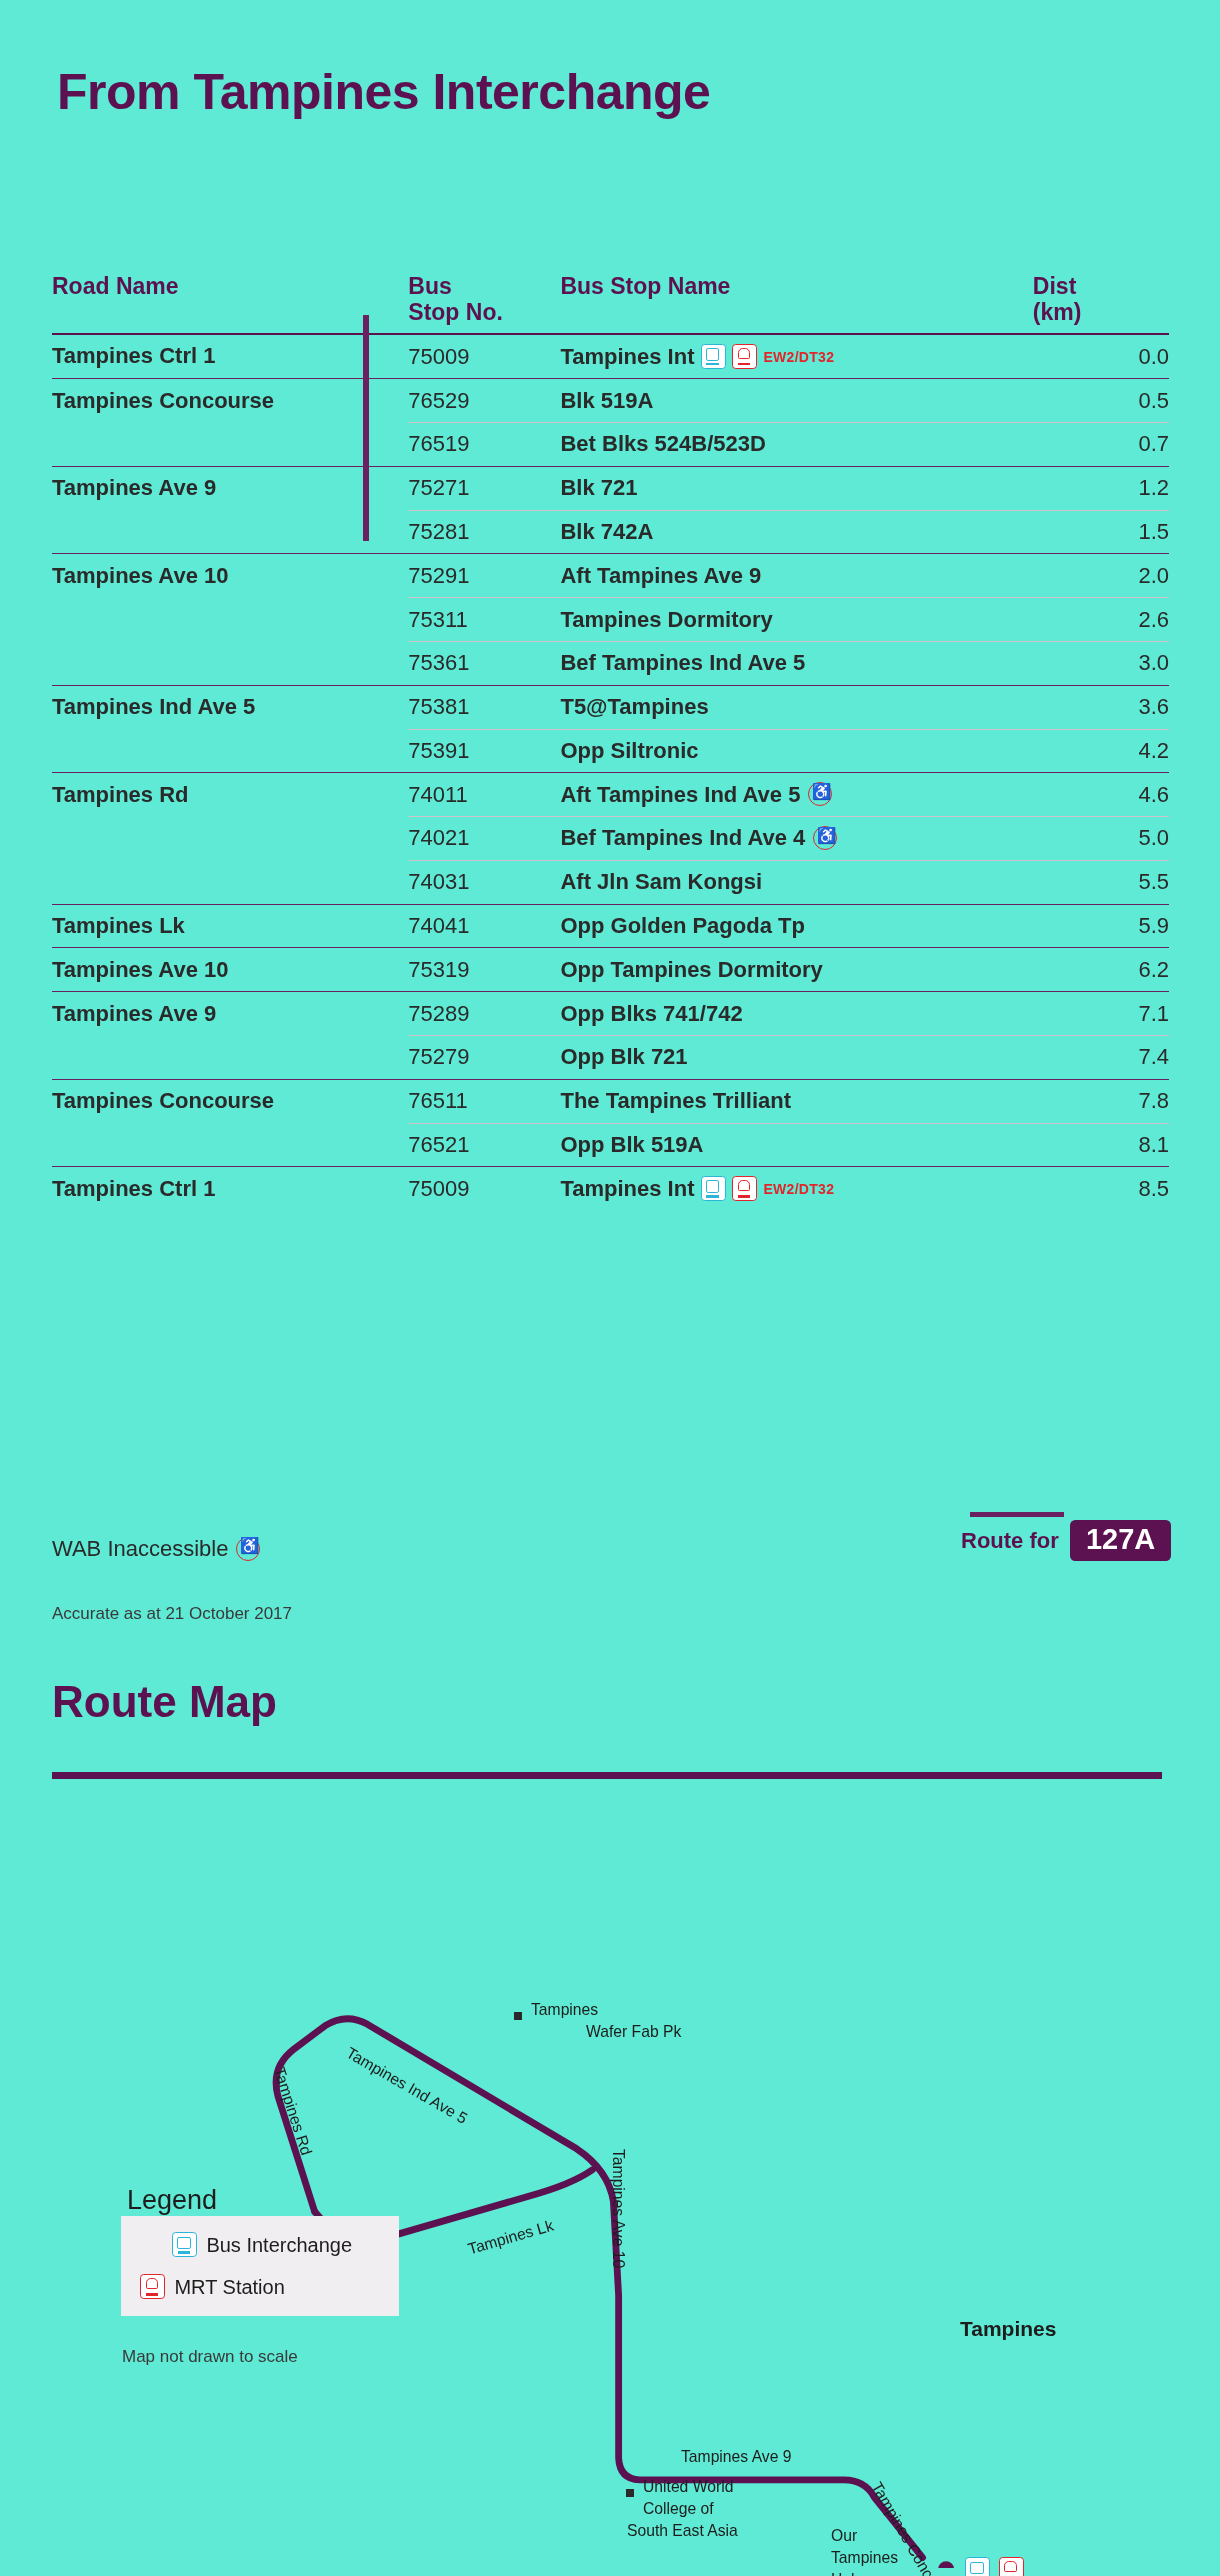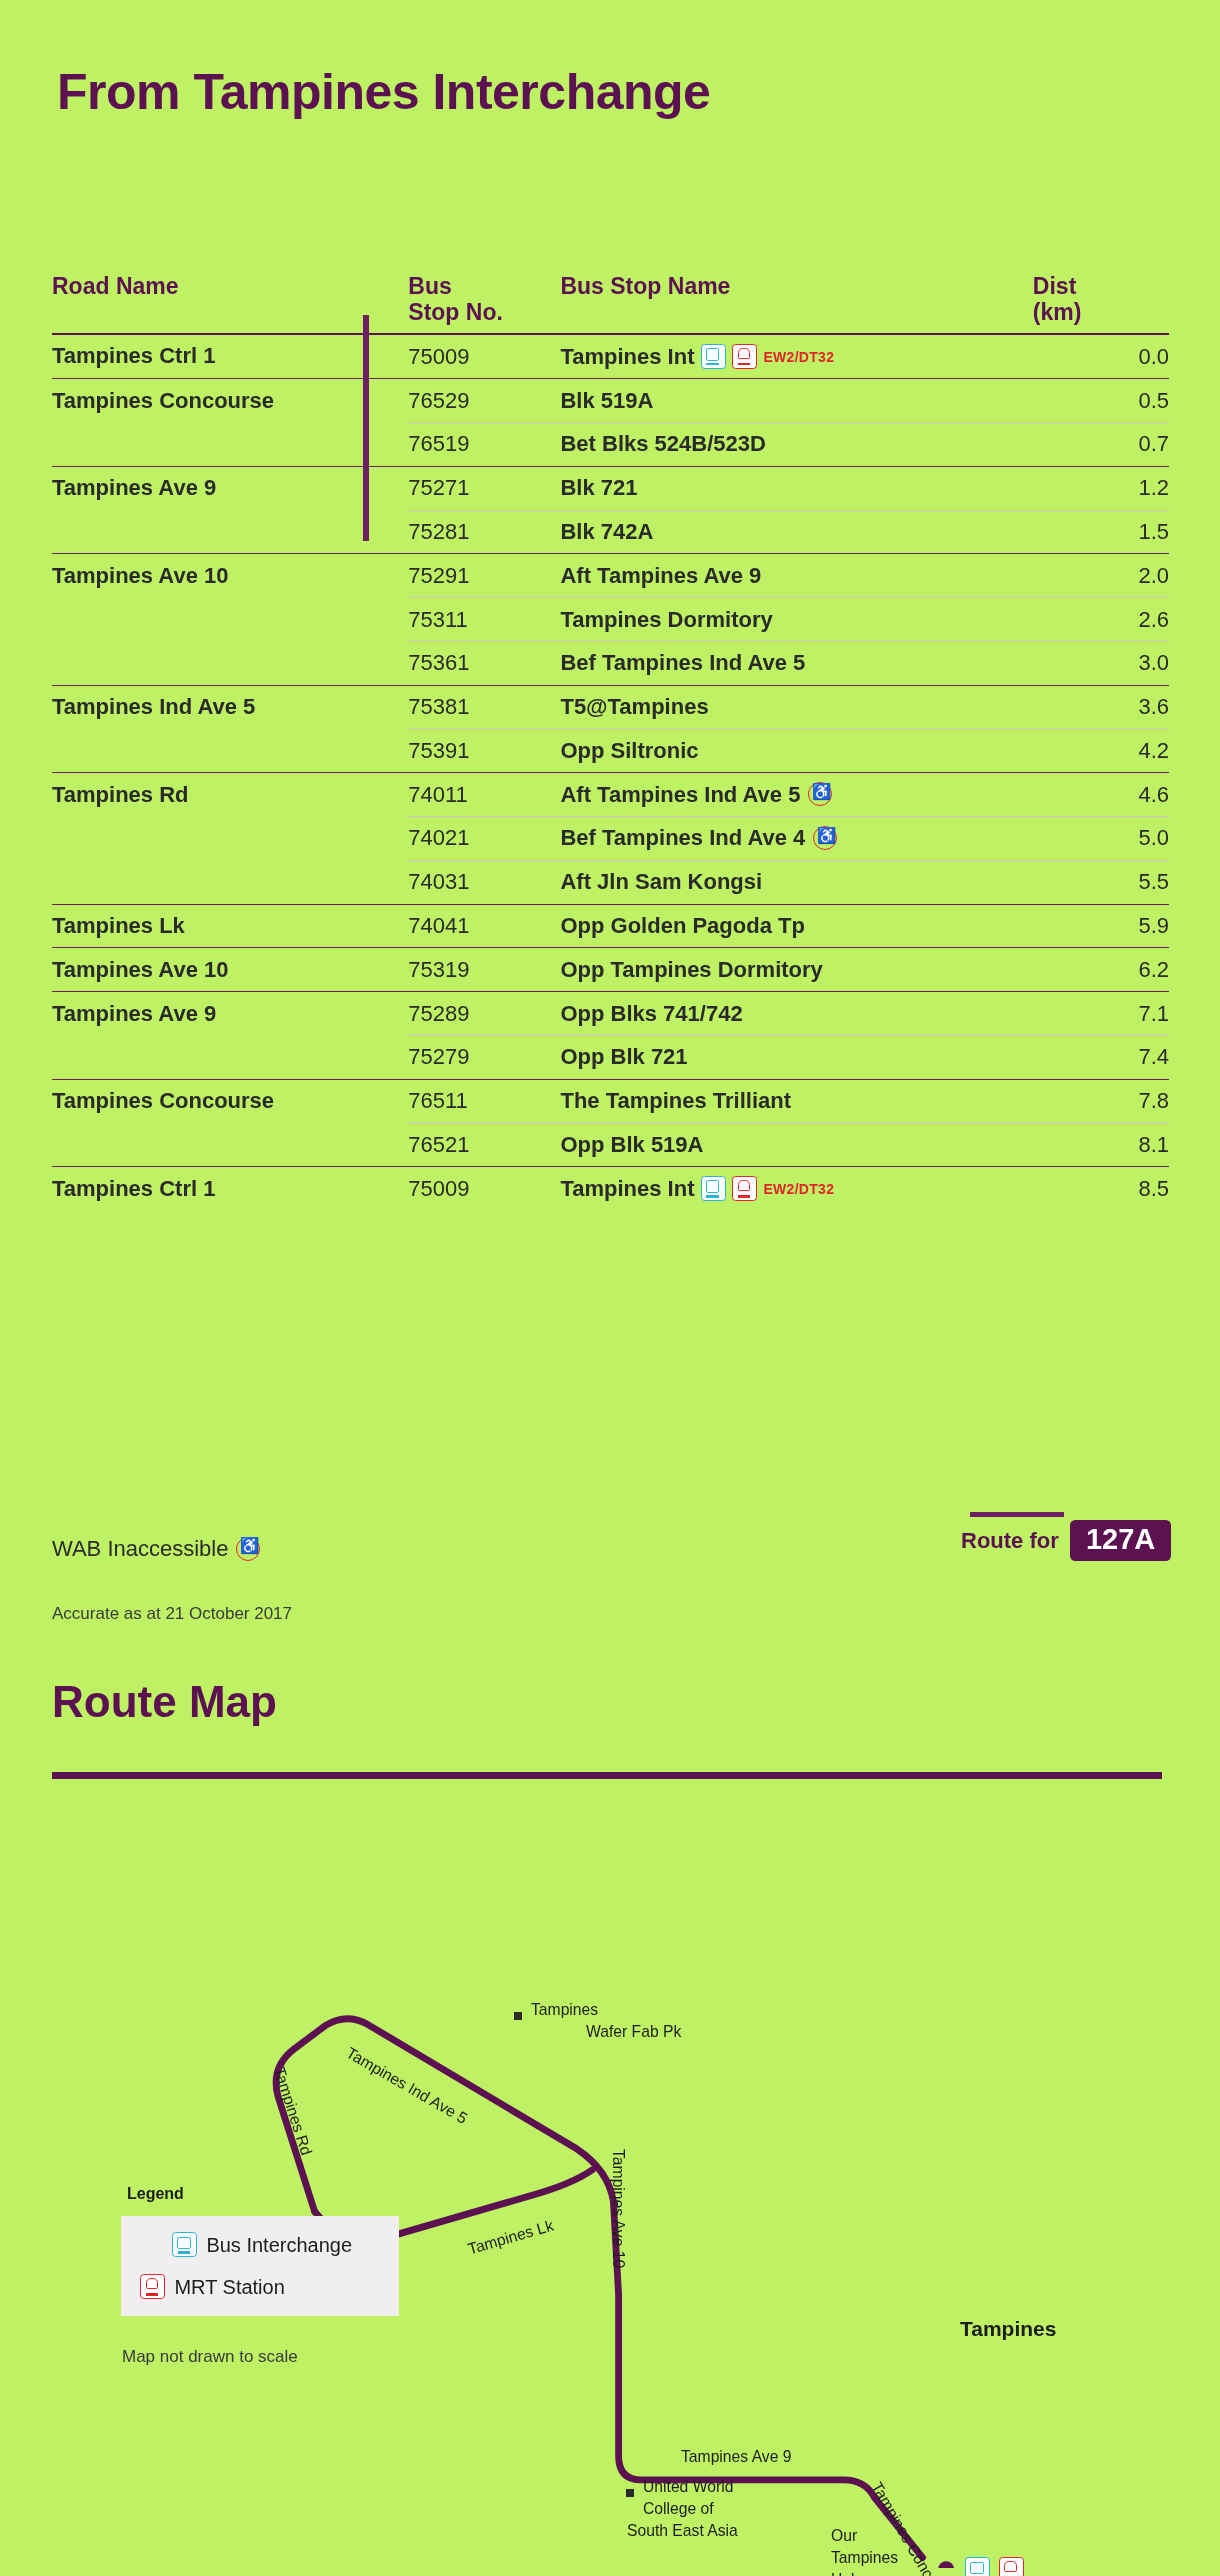--- a/index.html
+++ b/index.html
@@ -10,21 +10,21 @@
   body {
     width: 1221px;
     font-family: "Liberation Sans", sans-serif;
     color: #3d0a3d;
     -webkit-font-smoothing: antialiased;
   }
   .page {
     position: relative;
     width: 1221px;
     height: 2576px;
-    background: #bef264;
+    background: #5eead4;
     overflow: hidden;
   }
 
   
   .title {
     position: absolute;
     left: 57px;
     top: 63px;
     font-size: 50px;
     font-weight: bold;
@@ -268,22 +268,22 @@
     width: 8.4px;
     height: 8.4px;
     background: #2a2a2a;
   }
 
   
   .legend-title {
     position: absolute;
     left: 127px;
     top: 2185px;
-    font-size: 16px;
-    font-weight: bold;
+    font-size: 27px;
+    font-weight: normal;
     color: #1d1d1d;
   }
   .legend-box {
     position: absolute;
     left: 121px;
     top: 2216px;
     width: 278px;
     height: 100px;
     background: #f0eef0;
   }

